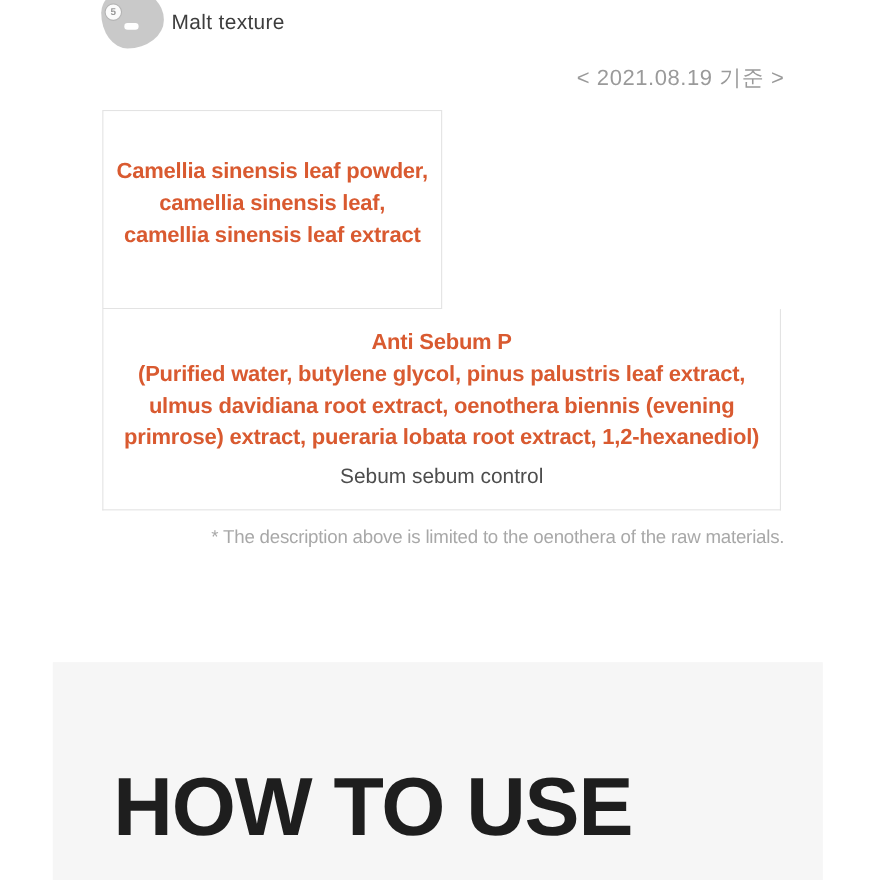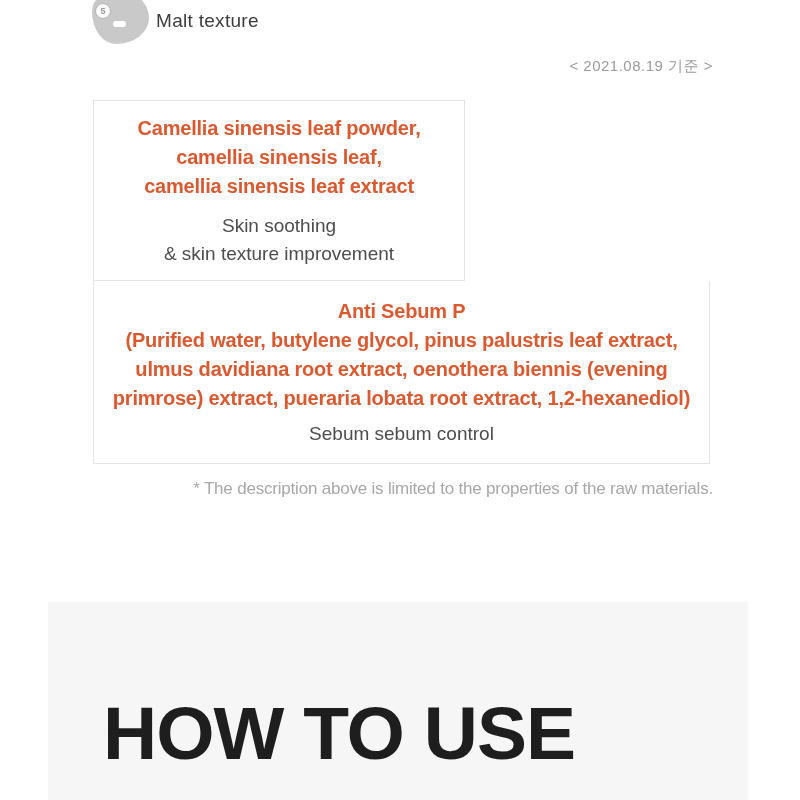--- a/index.html
+++ b/index.html
@@ -34,34 +34,34 @@
     font-size: 9px; font-weight: bold;
     display: flex; align-items: center; justify-content: center;
   }
   .ingredient-label {
     position: absolute; left: 156px; top: 10px;
     font-size: 19px; color: #3d3d3d; letter-spacing: 0.3px;
   }
 
   .date-note {
     position: absolute; right: 87px; top: 57px;
-    font-size: 15px; color: #9a9a9a; letter-spacing: 0.5px;
+    font-size: 20px; color: #9a9a9a; letter-spacing: 0.5px;
   }
 
   
   .ingredient-table { position: absolute; left: 93px; top: 100px; width: 617px; }
   .table-row { display: flex; }
   .cell {
     display: flex; flex-direction: column;
     align-items: center; justify-content: center;
     text-align: center;
     background: #ffffff;
     border: 1px solid #e3e3e3;
   }
-  .cell-left  { width: 372px; height: 181px; }
+  .cell-left  { width: 309px; height: 181px; }
   .cell-right { width: 308px; height: 181px; background: #f5f5f5; border-left: none; }
   .cell-full  { width: 617px; height: 183px; border-top: none; padding: 0 0; }
   .cell-title {
     color: #d95a30; font-weight: bold;
     font-size: 20px; line-height: 29px;
     white-space: pre-line; letter-spacing: -0.2px;
   }
   .cell-benefit {
     color: #4d4d4d;
     font-size: 19px; line-height: 28px;
@@ -102,34 +102,32 @@
   <div class="ingredient-label">Malt texture</div>
 
   <div class="date-note">&lt; 2021.08.19 기준 &gt;</div>
 
   <div class="ingredient-table">
     <div class="table-row">
       <div class="cell cell-left">
         <div class="cell-title">Camellia sinensis leaf powder,
 camellia sinensis leaf,
 camellia sinensis leaf extract</div>
-        <div class="cell-benefit">Skin soothing
-&amp; skin texture improvement</div>
       </div>
     </div>
     <div class="table-row">
       <div class="cell cell-full">
         <div class="cell-title">Anti Sebum P
 (Purified water, butylene glycol, pinus palustris leaf extract,
 ulmus davidiana root extract, oenothera biennis (evening
 primrose) extract, pueraria lobata root extract, 1,2-hexanediol)</div>
         <div class="cell-benefit">Sebum sebum control</div>
       </div>
     </div>
   </div>
 
-  <div class="footnote">* The description above is limited to the properties of the raw materials.</div>
+  <div class="footnote">* The description above is limited to the oenothera of the raw materials.</div>
 
   <section class="how-to-use">
     <h1 class="how-to-use-title">HOW TO USE</h1>
   </section>
 
 </div>
 
 </body></html>

